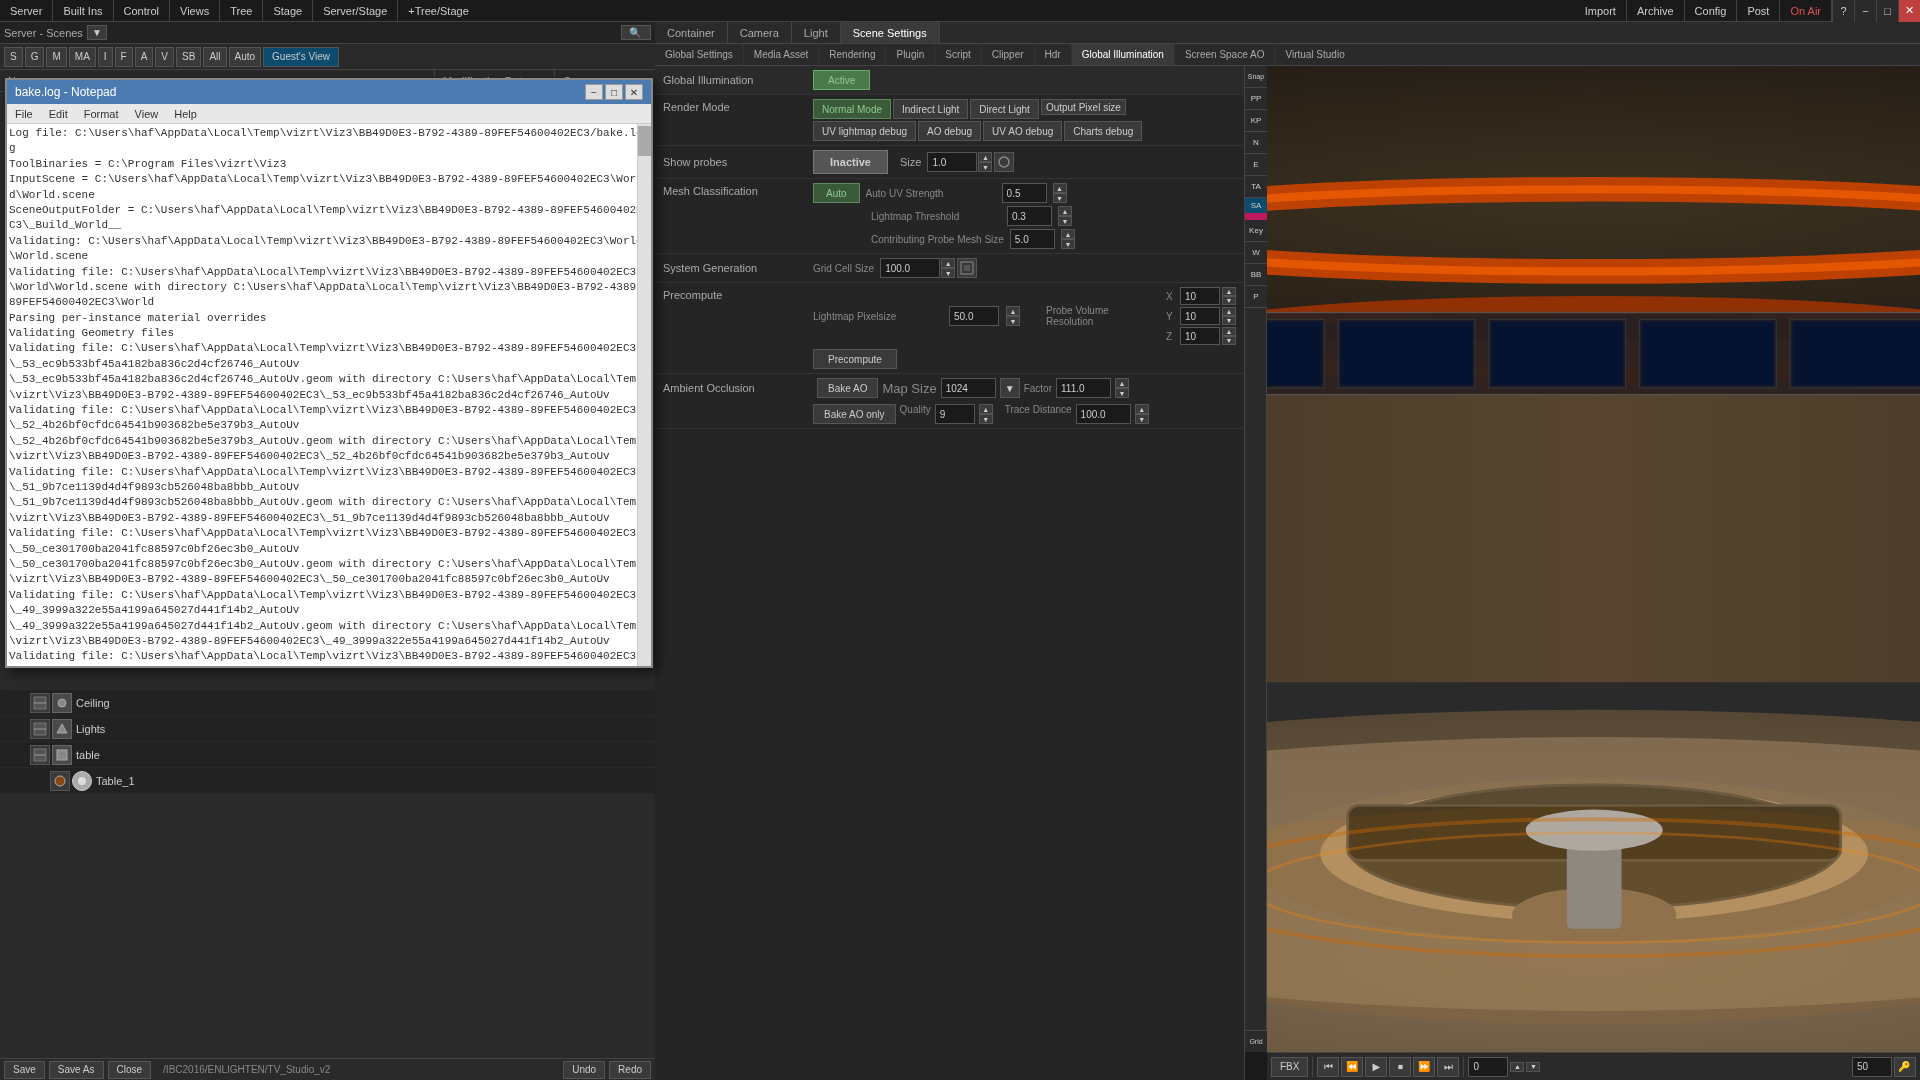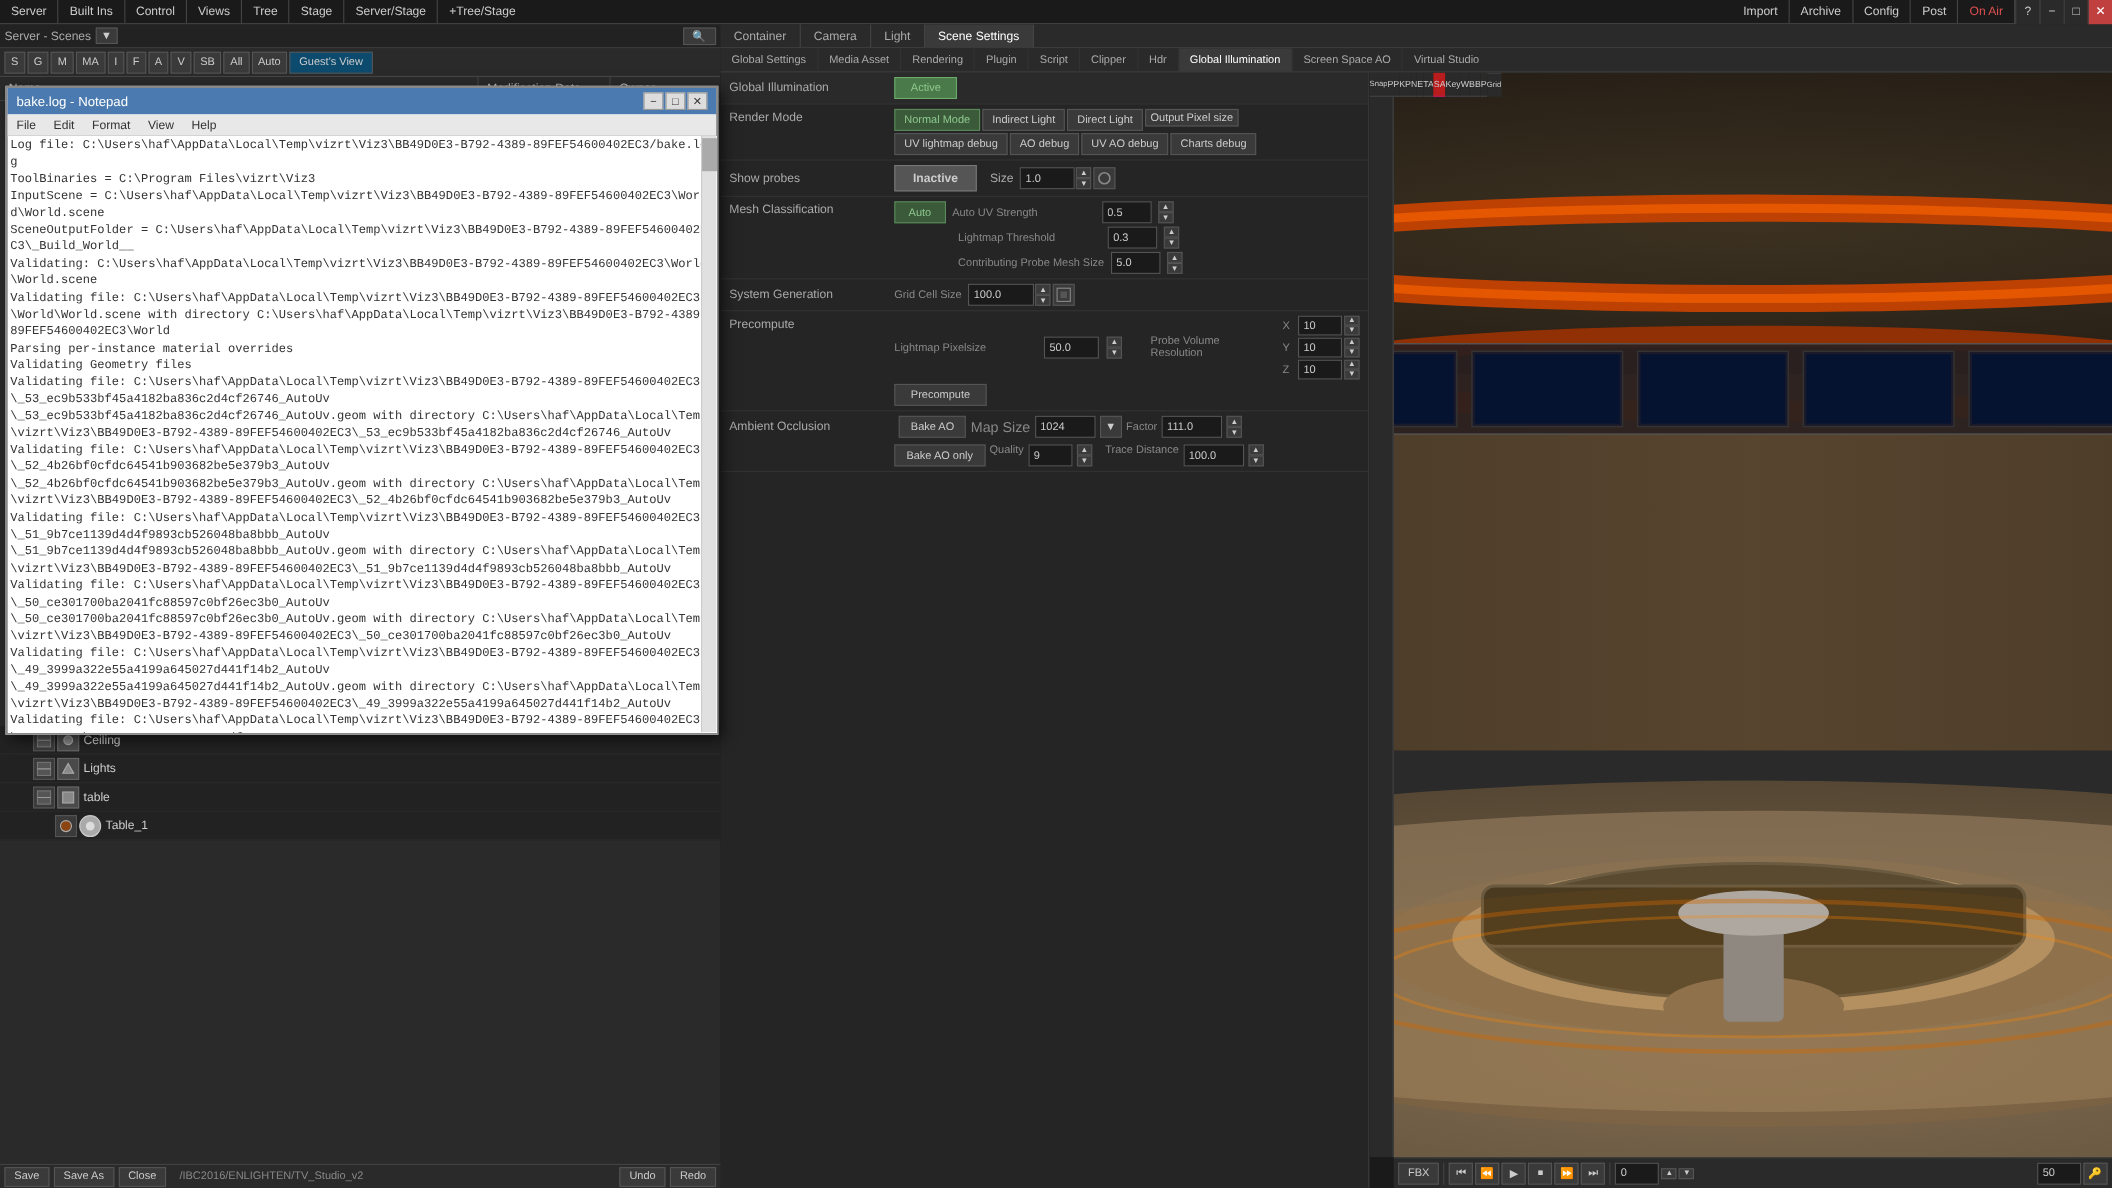--- a/index.html
+++ b/index.html
@@ -118,21 +118,21 @@
 Validating file: C:\Users\haf\AppData\Local\Temp\vizrt\Viz3\BB49D0E3-B792-4389-89FEF54600402EC3\_48_7987eb9c294747768306c8625dfc1766_AutoUv
 \_48_7987eb9c294747768306c8625dfc1766_AutoUv.geom with directory C:\Users\haf\AppData\Local\Temp\vizrt\Viz3\BB49D0E3-B792-4389-89FEF54600402EC3\_48_7987eb9c294747768306c8625dfc1766_AutoUv
 Validating file: C:\Users\haf\AppData\Local\Temp\vizrt\Viz3\BB49D0E3-B792-4389-89FEF54600402EC3\_47_afc26ad21d684474be5052966e941546_AutoUv</pre>
 
     <div style="position:absolute;right:0;top:0;width:14px;height:100%;background:#e0e0e0;border-left:1px solid #ccc;">
       <div style="width:14px;height:30px;background:#aaa;position:absolute;top:2px;"></div>
     </div>
   </div>
 </div>
 
-<div style="position:absolute;left:0;top:660px;width:655px;background:#222;">
+<div style="position:absolute;left:0;top:690px;width:655px;background:#222;">
 
   <div style="display:flex;align-items:center;padding:2px 30px;gap:4px;height:26px;border-bottom:1px solid #2a2a2a;">
     <div style="display:flex;gap:2px;">
       <div style="width:20px;height:20px;background:#3a3a3a;border:1px solid #555;display:flex;align-items:center;justify-content:center;">
         <svg width="14" height="14" viewBox="0 0 14 14">
             <rect x="1" y="1" width="12" height="12" fill="#555" stroke="#777" stroke-width="1"></rect>
             <line x1="1" y1="7" x2="13" y2="7" stroke="#999" stroke-width="1"></line>
           </svg>
       </div>
       <div style="width:20px;height:20px;background:#4a4a4a;border:1px solid #666;display:flex;align-items:center;justify-content:center;">
@@ -388,28 +388,28 @@
             <button style="background:#3a3a3a;border:1px solid #555;color:#ccc;font-size:7px;width:14px;height:10px;cursor:pointer;">▲</button>
             <button style="background:#3a3a3a;border:1px solid #555;color:#ccc;font-size:7px;width:14px;height:10px;cursor:pointer;">▼</button>
           </div>
         </div>
       </div>
 
     </div>
 
     <div style="flex:1;background:#1a1a1a;position:relative;overflow:hidden;">
 
-      <div style="position:absolute;left:0;top:0;bottom:28px;width:22px;background:#2a2a2a;border-right:1px solid #444;display:flex;flex-direction:row;z-index:10;">
+      <div style="position:absolute;left:0;top:0;bottom:28px;width:22px;background:#2a2a2a;border-right:1px solid #444;display:flex;flex-direction:column;z-index:10;">
         <div style="width:22px;height:22px;background:#2a2a2a;border-bottom:1px solid #444;color:#ccc;font-size:7px;cursor:pointer;display:flex;align-items:center;justify-content:center;">Snap</div>
         <div style="width:22px;height:22px;background:#2a2a2a;border-bottom:1px solid #444;color:#ccc;font-size:8px;cursor:pointer;display:flex;align-items:center;justify-content:center;">PP</div>
         <div style="width:22px;height:22px;background:#2a2a2a;border-bottom:1px solid #444;color:#ccc;font-size:8px;cursor:pointer;display:flex;align-items:center;justify-content:center;">KP</div>
         <div style="width:22px;height:22px;background:#2a2a2a;border-bottom:1px solid #444;color:#ccc;font-size:8px;cursor:pointer;display:flex;align-items:center;justify-content:center;">N</div>
         <div style="width:22px;height:22px;background:#2a2a2a;border-bottom:1px solid #444;color:#ccc;font-size:8px;cursor:pointer;display:flex;align-items:center;justify-content:center;">E</div>
         <div style="width:22px;height:22px;background:#2a2a2a;border-bottom:1px solid #444;color:#ccc;font-size:8px;cursor:pointer;display:flex;align-items:center;justify-content:center;">TA</div>
-        <div style="width:22px;height:22px;background:#b91c1c;border-bottom:1px solid #be185d;color:#ccc;font-size:8px;cursor:pointer;display:flex;align-items:center;justify-content:center;text-align:right;">SA</div>
+        <div style="width:22px;height:22px;background:#0c4a6e;border-bottom:7px solid #be185d;color:#ccc;font-size:8px;cursor:pointer;display:flex;align-items:center;justify-content:center;text-align:right;">SA</div>
         <div style="width:22px;height:22px;background:#2a2a2a;border-bottom:1px solid #444;color:#ccc;font-size:8px;cursor:pointer;display:flex;align-items:center;justify-content:center;">Key</div>
         <div style="width:22px;height:22px;background:#2a2a2a;border-bottom:1px solid #444;color:#ccc;font-size:8px;cursor:pointer;display:flex;align-items:center;justify-content:center;">W</div>
         <div style="width:22px;height:22px;background:#2a2a2a;border-bottom:1px solid #444;color:#ccc;font-size:8px;cursor:pointer;display:flex;align-items:center;justify-content:center;">BB</div>
         <div style="width:22px;height:22px;background:#2a2a2a;border-bottom:1px solid #444;color:#ccc;font-size:8px;cursor:pointer;display:flex;align-items:center;justify-content:center;">P</div>
         <div style="flex:1;"></div>
         <div style="width:22px;height:22px;background:#2a2a2a;border-top:1px solid #444;color:#ccc;font-size:7px;cursor:pointer;display:flex;align-items:center;justify-content:center;">Grid</div>
       </div>
 
       <div style="position:absolute;left:22px;top:0;right:0;bottom:28px;overflow:hidden;background:#2a2a2a;">
         <svg width="100%" height="100%" viewBox="0 0 1253 720" preserveAspectRatio="xMidYMid slice">

